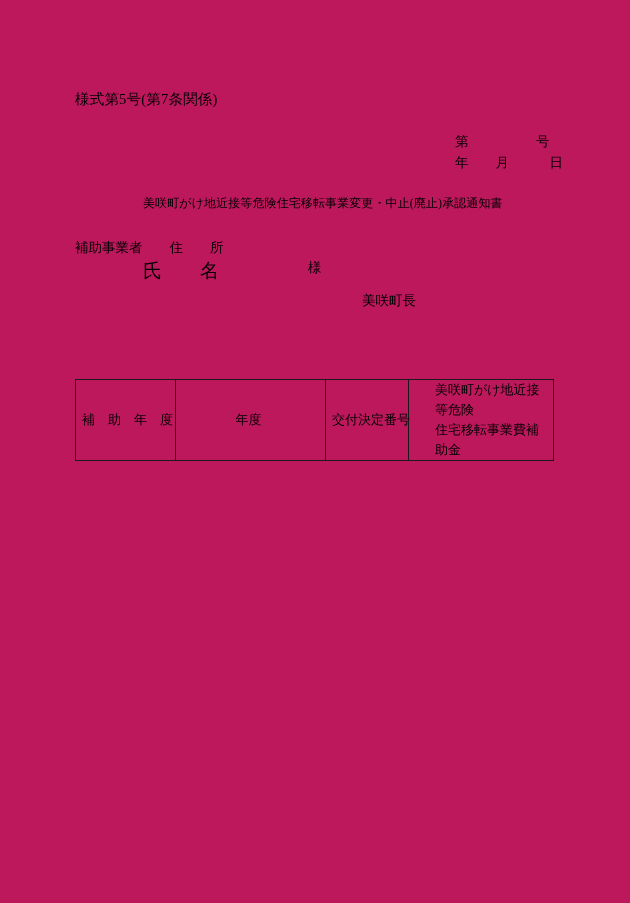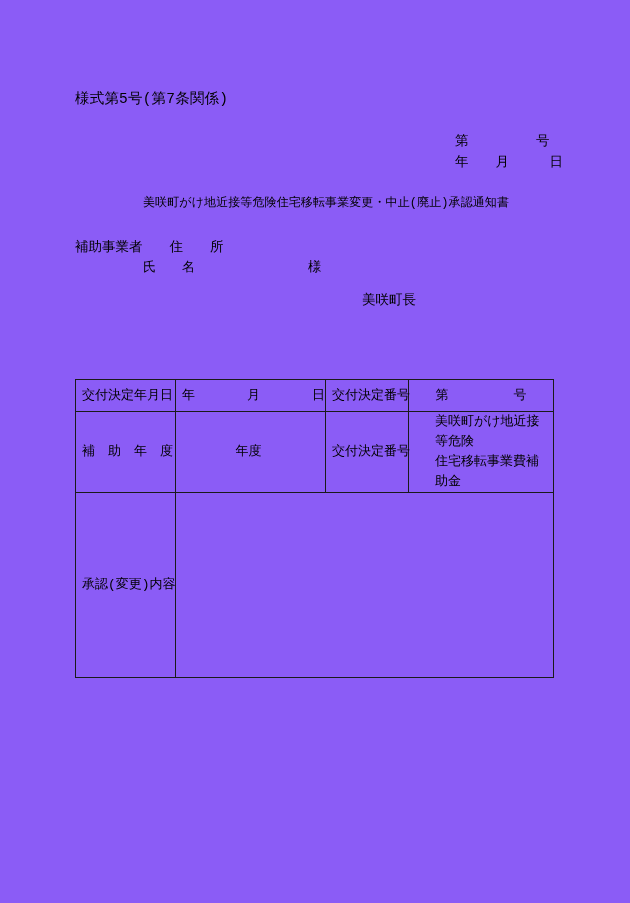--- a/index.html
+++ b/index.html
@@ -9,24 +9,23 @@
     background: #ffffff;
   }
   body {
     font-family: "Liberation Serif", "DejaVu Serif", serif;
     color: #000000;
   }
   .page {
     position: relative;
     width: 630px;
     height: 903px;
-    background: #8b5cf6;
+    background: #be185d;
     overflow: hidden;
     box-sizing: border-box;
-    font-family: Liberation Mono, monospace;
   }
   
   .abs {
     position: absolute;
     white-space: pre;
     line-height: 1;
   }
   .form-no {
     left: 75px;
     top: 92px;
@@ -51,21 +50,21 @@
   }
   .recipient-role {
     left: 75px;
     top: 241px;
     font-size: 13.5px;
     text-align: center;
   }
   .recipient-name-row {
     left: 143px;
     top: 261px;
-    font-size: 13px;
+    font-size: 19px;
   }
   .honorific {
     left: 308px;
     top: 261px;
     font-size: 13.5px;
   }
   .issuer {
     left: 362px;
     top: 294px;
     font-size: 13.5px;
@@ -160,35 +159,25 @@
 
 
   <table class="form-table">
     <colgroup>
       <col class="c1">
         <col class="c2">
         <col class="c3">
         <col class="c4">
     </colgroup>
     <tbody>
-      <tr class="row-h1">
-        <td class="lbl">交付決定年月日</td>
-        <td class="val-center">年　　　　月　　　　日</td>
-        <td class="lbl">交付決定番号</td>
-        <td class="val-center">第　　　　　号</td>
-      </tr>
       <tr class="row-h2">
         <td class="lbl">補　助　年　度</td>
         <td class="val-right">年度</td>
         <td class="lbl">交付決定番号</td>
         <td class="subsidy-name">
           <span>美咲町がけ地近接等危険</span>
           <span>住宅移転事業費補助金</span>
         </td>
       </tr>
-      <tr class="row-h3">
-        <td class="lbl big-cell">承認(変更)内容</td>
-        <td class="big-cell" colspan="3"></td>
-      </tr>
     </tbody>
   </table>
 
 </div>
 
 </body></html>

